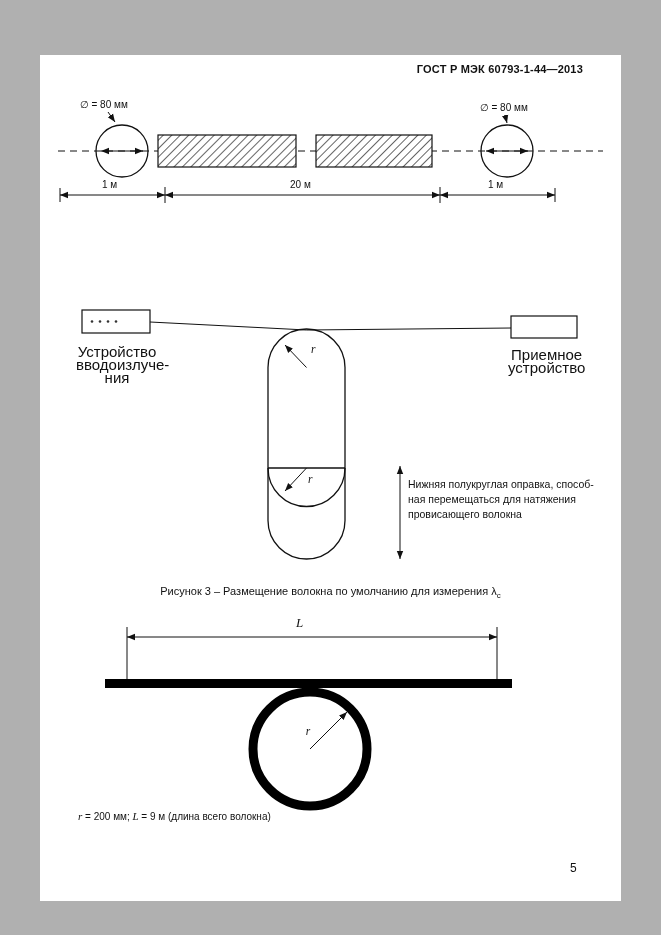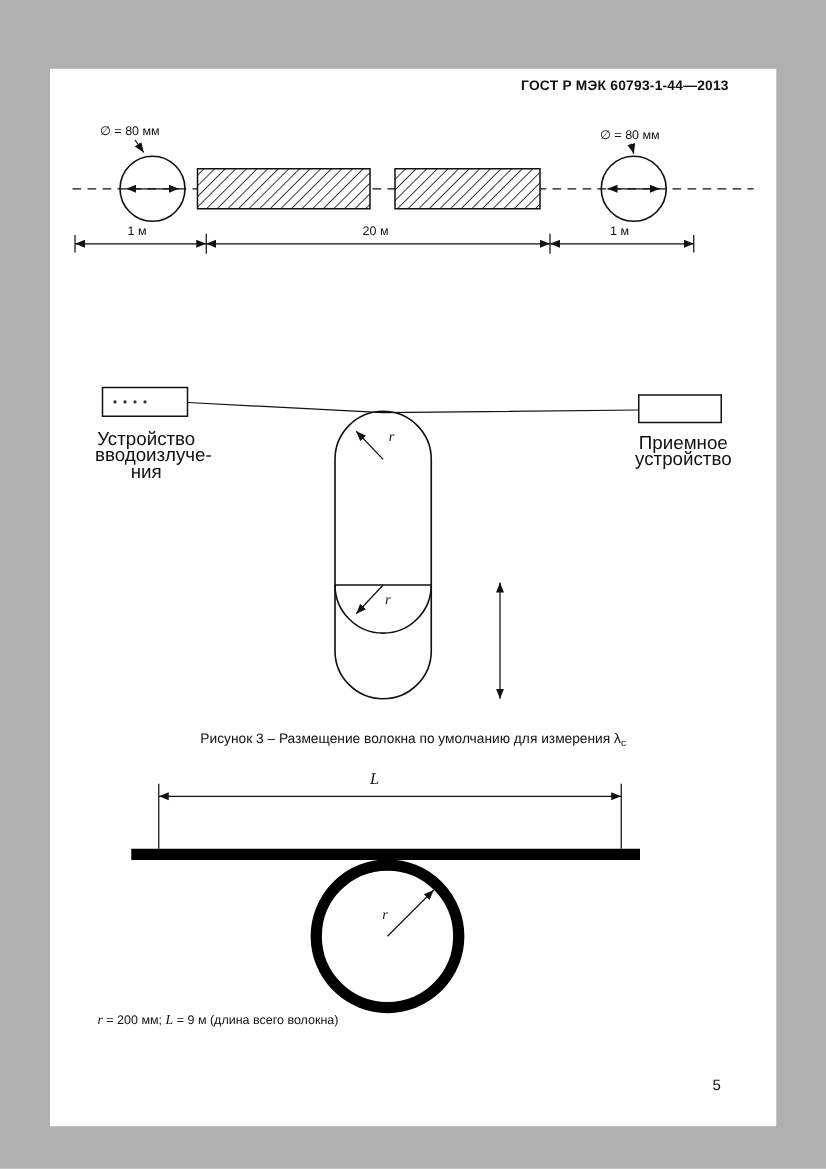--- a/index.html
+++ b/index.html
@@ -118,20 +118,25 @@
       <div>Устройство</div>
       <div>вводоизлуче-</div>
       <div>ния</div>
     </div>
 
     <div class="devlbl right-dev">
       <div>Приемное</div>
       <div>устройство</div>
     </div>
 
+    <div class="annot">
+      <div>Нижняя полукруглая оправка, способ-</div>
+      <div>ная перемещаться для натяжения</div>
+      <div>провисающего волокна</div>
+    </div>
   </div>
 
   <div class="caption cap3"><span>Рисунок 3 – Размещение волокна по умолчанию для измерения λ</span><sub>c</sub></div>
 
   <div class="fig4">
     <svg width="581" height="205" viewBox="0 0 581 205">
       <defs>
         <marker id="ah4" viewBox="0 0 10 10" refX="10" refY="5" markerWidth="8" markerHeight="8" orient="auto-start-reverse" markerUnits="userSpaceOnUse">
           <path d="M0,1 L10,5 L0,9 z" fill="#111"></path>
         </marker>

